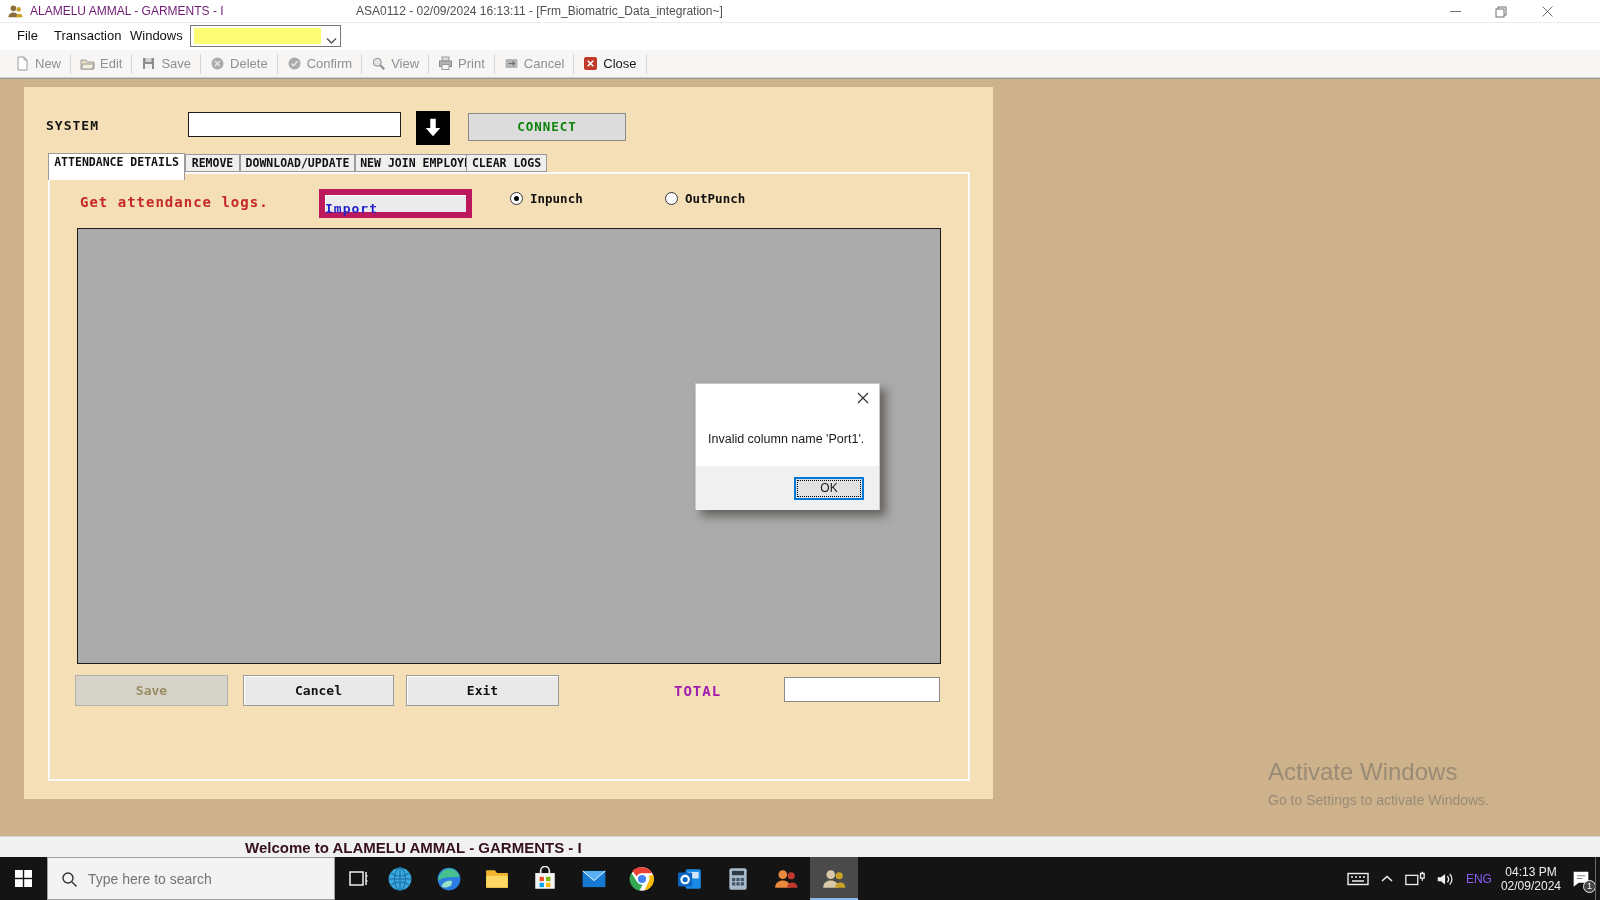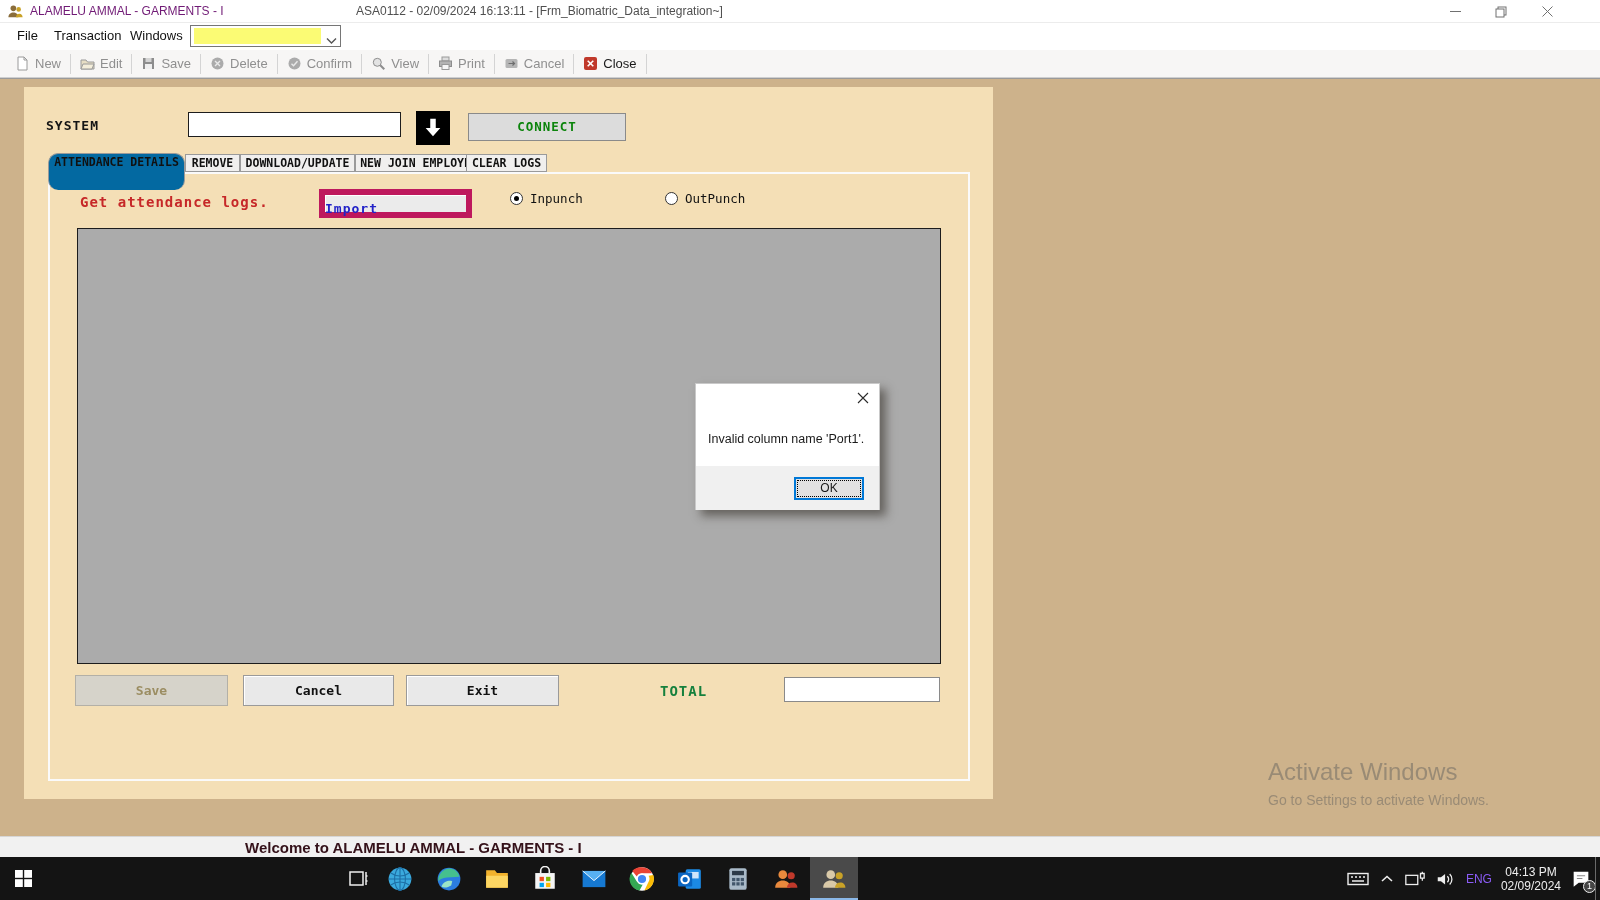--- a/index.html
+++ b/index.html
@@ -32,35 +32,35 @@
   .form-panel { position:absolute; left:24px; top:8px; width:969px; height:712px; background:#f4dfb6; }
 
   .mono { font-family:"DejaVu Sans Mono","Liberation Mono",monospace; }
 
   .system-label { position:absolute; left:22px; top:31px; font-size:13px; font-weight:bold; color:#141414; letter-spacing:1px; }
   .system-input { position:absolute; left:164px; top:25px; width:213px; height:25px; background:#fff; border:1px solid #1d1d1d; font-size:13px; padding:0 4px; }
   .arrow-btn { position:absolute; left:392px; top:24px; width:34px; height:34px; background:#000; display:flex; align-items:center; justify-content:center; cursor:pointer; }
   .connect-btn { position:absolute; left:444px; top:26px; width:158px; height:28px; background:#dcdcdc; border:1px solid #8a8a8a; color:#0c840c; font-size:12.5px; font-weight:bold; letter-spacing:1px; text-align:center; line-height:26px; cursor:pointer; }
 
   .tab { position:absolute; top:67px; height:18px; background:#f0efee; border:1px solid #9a9a9a; font-size:11.5px; font-weight:bold; color:#111; text-align:center; line-height:16px; white-space:nowrap; cursor:pointer; }
-  .tab.active { top:66px; height:37px; background:#0369a1; border-bottom:none; z-index:3;border-radius:10px; }
+  .tab.active { top:66px; height:27px; background:#ffffff; border-bottom:none; z-index:3; }
   .tab-content { position:absolute; left:24px; top:85px; width:922px; height:609px; background:#f4dfb6; border:2px solid #fafafa; z-index:1; }
 
   .getlogs { position:absolute; left:56px; top:107px; font-size:14px; font-weight:bold; color:#c62828; letter-spacing:1px; }
   .import-btn { position:absolute; left:295px; top:102px; width:153px; height:29px; background:#ebebeb; border:6px solid #be185d; box-shadow:inset 1px 1px 0 #fff; color:#2323c8; font-size:13px; font-weight:bold; text-align:left; line-height:27px; letter-spacing:1px; cursor:pointer; }
   .radio-row { position:absolute; top:104px; display:flex; align-items:center; gap:7px; cursor:pointer; }
   .radio-circle { width:13px; height:13px; border-radius:50%; background:#fff; border:1px solid #333; position:relative; }
   .radio-circle.checked::after { content:""; position:absolute; left:3px; top:3px; width:5px; height:5px; border-radius:50%; background:#000; }
-  .radio-label { font-size:12.5px; font-weight:normal; color:#111; }
+  .radio-label { font-size:12.5px; font-weight:bold; color:#111; }
 
   .grid-area { position:absolute; left:53px; top:141px; width:864px; height:436px; background:#ababab; border:1px solid #1c1c1c; }
 
   .form-btn { position:absolute; top:588px; height:31px; border:1px solid #9a9a9a; box-shadow:inset 1px 1px 0 #fff; background:#e9e9e9; font-size:13px; font-weight:bold; color:#111; text-align:center; line-height:29px; cursor:pointer; }
   .form-btn.disabled { background:#d6d3ca; border-color:#b3b0a7; box-shadow:none; color:#9b8d62; cursor:default; }
-  .total-label { position:absolute; left:636px; top:596px; font-size:14px; font-weight:bold; color:#15803d; letter-spacing:1px; }
+  .total-label { position:absolute; left:650px; top:596px; font-size:14px; font-weight:bold; color:#a21caf; letter-spacing:1px; }
   .total-input { position:absolute; left:760px; top:590px; width:156px; height:25px; background:#fff; border:1px solid #8a8a8a; font-size:13px; padding:0 4px; }
 
   
   .watermark { position:absolute; left:1268px; top:679px; color:rgba(92,92,92,0.45); }
   .watermark .l1 { font-size:24px; }
   .watermark .l2 { font-size:14px; margin-top:6px; }
 
   
   .dialog { position:absolute; left:695px; top:383px; width:185px; height:127px; background:#fff; border:1px solid #c9c9c9; box-shadow:6px 6px 9px rgba(45,40,32,0.55); z-index:10; }
   .dialog-close { position:absolute; right:8px; top:6px; width:16px; height:16px; display:flex; align-items:center; justify-content:center; cursor:pointer; }
@@ -277,20 +277,29 @@
   <div class="taskbar">
     <div class="start-btn">
       <svg width="17" height="17" viewBox="0 0 17 17">
           <rect x="0" y="0" width="7.8" height="7.8" fill="#fff"></rect>
           <rect x="9.2" y="0" width="7.8" height="7.8" fill="#fff"></rect>
           <rect x="0" y="9.2" width="7.8" height="7.8" fill="#fff"></rect>
           <rect x="9.2" y="9.2" width="7.8" height="7.8" fill="#fff"></rect>
         </svg>
     </div>
 
+    <div class="search-box">
+      <span class="search-ico">
+        <svg width="17" height="17" viewBox="0 0 17 17">
+            <circle cx="7" cy="7" r="5" fill="none" stroke="#333" stroke-width="1.4"></circle>
+            <path d="M11 11l4.5 4.5" stroke="#333" stroke-width="1.4"></path>
+          </svg>
+      </span>
+      <input type="text" placeholder="Type here to search" style="">
+    </div>
 
     <div class="task-ico" style="left:334px">
       <svg width="24" height="24" viewBox="0 0 24 24">
           <rect x="4" y="5" width="13" height="13" fill="none" stroke="#eee" stroke-width="1.5"></rect>
           <path d="M20 5v13" stroke="#eee" stroke-width="1.5"></path>
           <path d="M20 9h1.5M20 14h1.5" stroke="#eee" stroke-width="1.5"></path>
         </svg>
     </div>
 
     <div class="active-slot"></div>

